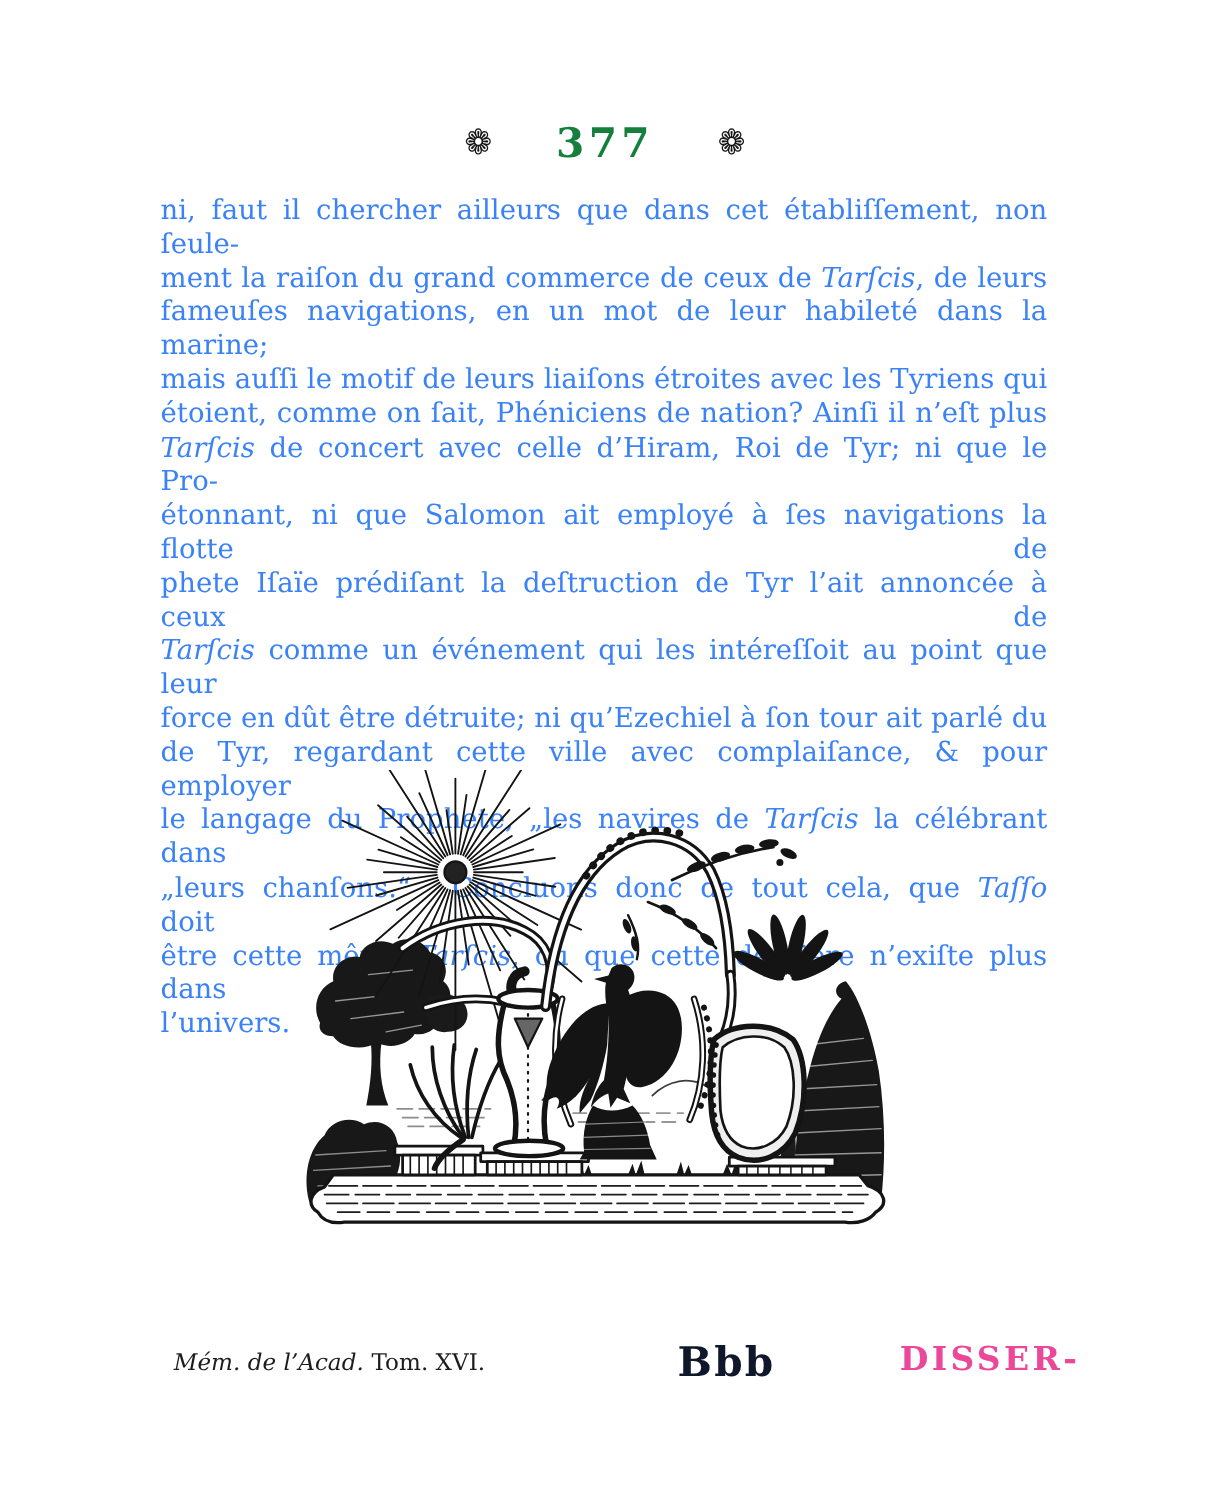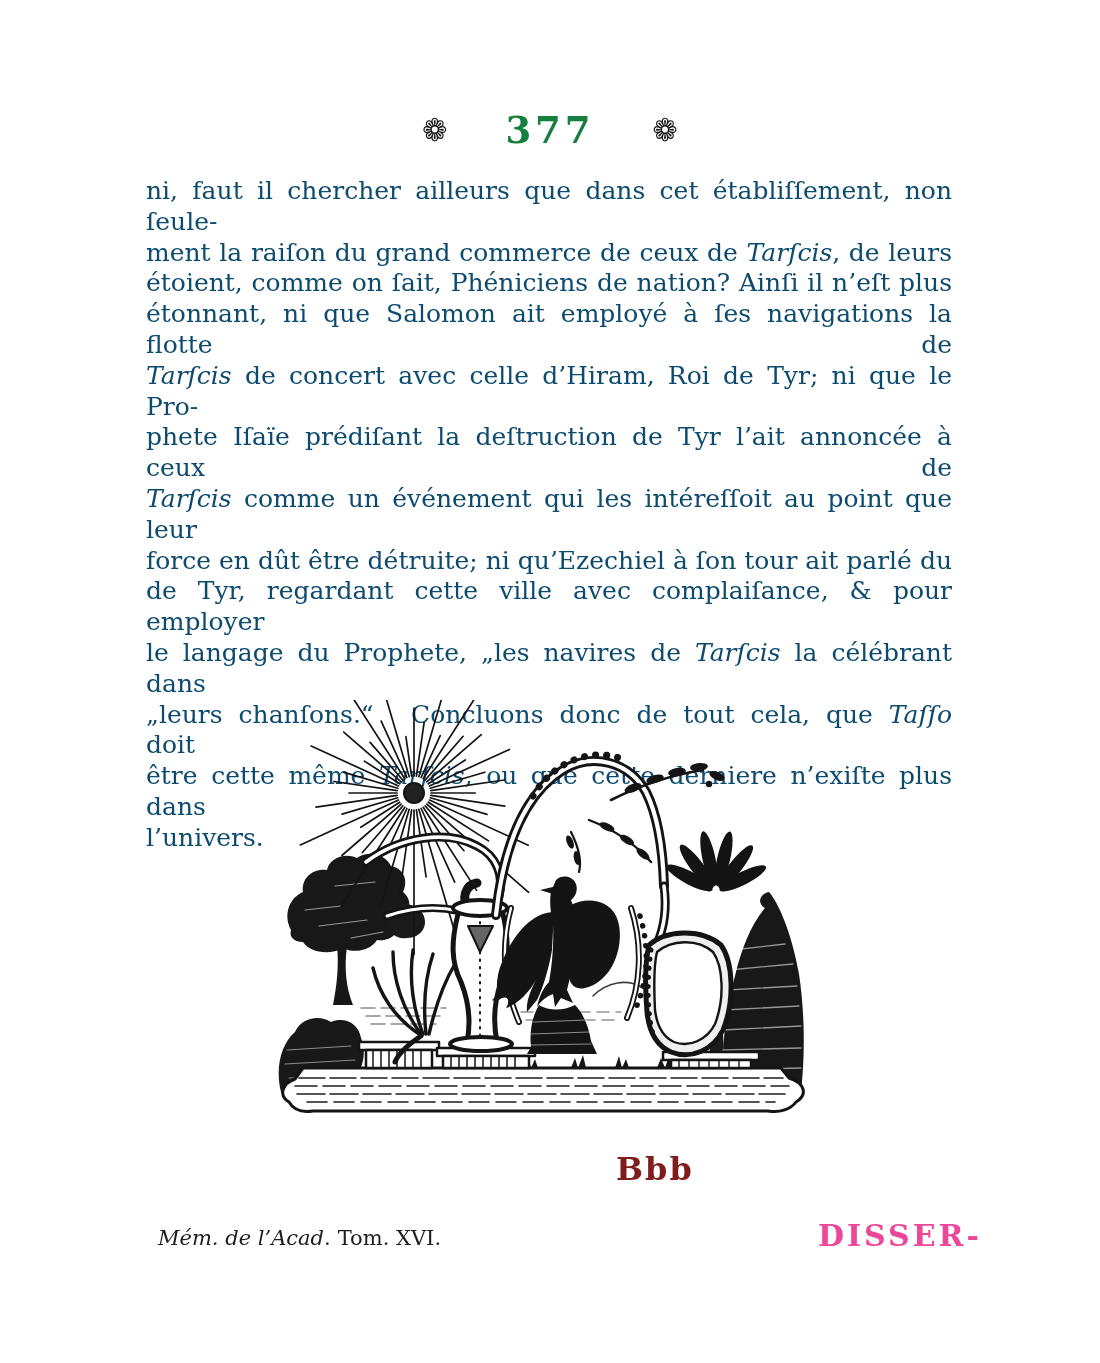--- a/index.html
+++ b/index.html
@@ -4,51 +4,53 @@
 <style>
   html,body{margin:0;padding:0;background:#ffffff;}
   .page{position:relative;width:1100px;height:1363px;background:#ffffff;overflow:hidden;
         font-family:"DejaVu Serif","Liberation Serif",serif;color:#1c1c1c;}
   .page-header{position:absolute;top:112px;left:0;right:0;display:flex;justify-content:center;
                align-items:center;gap:58px;}
   .fleuron{font-family:"DejaVu Sans","Liberation Sans",sans-serif;font-size:30px;line-height:1;
            color:#161616;transform:scaleY(1.05);}
   .page-number{font-size:37px;font-weight:700;letter-spacing:4px;line-height:1;color:#15803d;}
   .body-text{position:absolute;left:146px;top:176px;width:806px;font-size:25px;line-height:30.8px;
-             color:#0c4a6e;}
+             color:#3b82f6;}
   .line{text-align:justify;text-align-last:justify;white-space:normal;}
   .line.final{text-align-last:left;}
   .line i{font-style:italic;margin-top:12px;}
   .vignette{position:absolute;left:271px;top:700px;width:545px;height:430px;}
   .vignette svg{display:block;}
   .footer-sig{position:absolute;left:158px;top:1226px;font-size:21px;color:#1d1d1d;}
   .footer-sig .it{font-style:italic;}
   .footer-sig .rm{font-style:normal;margin-left:7px;}
-  .footer-gathering{position:absolute;left:616px;top:1150px;font-size:32px;font-weight:600;
-                    letter-spacing:2px;color:#7f1d1d;}
+  .footer-gathering{position:absolute;left:616px;top:1216px;font-size:37px;font-weight:600;
+                    letter-spacing:2px;color:#0f172a;}
   .footer-catchword{position:absolute;left:818px;top:1218px;font-size:30px;font-weight:600;
                     letter-spacing:3px;color:#ec4899;}
 </style>
 </head>
 <body>
 
 <div class="page">
 
   <div class="page-header">
     <span class="fleuron">❁</span>
     <span class="page-number">377</span>
     <span class="fleuron">❁</span>
   </div>
 
   <div class="body-text">
     <div class="line"><span>ni, faut il chercher ailleurs que dans cet établiſſement, non ſeule-</span></div>
     <div class="line"><span>ment la raiſon du grand commerce de ceux de </span><i>Tarſcis</i><span>, de leurs</span></div>
+    <div class="line"><span>fameuſes navigations, en un mot de leur habileté dans la marine;</span></div>
+    <div class="line"><span>mais auſſi le motif de leurs liaiſons étroites avec les Tyriens qui</span></div>
     <div class="line"><span>étoient, comme on ſait, Phéniciens de nation? Ainſi il n’eſt plus</span></div>
+    <div class="line"><i>Tarſcis</i><span> de concert avec celle d’Hiram, Roi de Tyr; ni que le Pro-</span></div>
     <div class="line"><span>étonnant, ni que Salomon ait employé à ſes navigations la flotte de</span></div>
-    <div class="line"><i>Tarſcis</i><span> de concert avec celle d’Hiram, Roi de Tyr; ni que le Pro-</span></div>
     <div class="line"><span>phete Iſaïe prédiſant la deſtruction de Tyr l’ait annoncée à ceux de</span></div>
     <div class="line"><i>Tarſcis</i><span> comme un événement qui les intéreſſoit au point que leur</span></div>
     <div class="line"><span>force en dût être détruite; ni qu’Ezechiel à ſon tour ait parlé du</span></div>
     <div class="line"><span>de Tyr, regardant cette ville avec complaiſance, &amp; pour employer</span></div>
     <div class="line"><span>le langage du Prophete, „les navires de </span><i>Tarſcis</i><span> la célébrant dans</span></div>
     <div class="line"><span>„leurs chanſons.“  Concluons donc de tout cela, que </span><i>Taſſo</i><span> doit</span></div>
     <div class="line"><span>être cette même </span><i>Tarſcis</i><span>, ou que cette derniere n’exiſte plus dans</span></div>
     <div class="line final"><span>l’univers.</span></div>
   </div>
 

